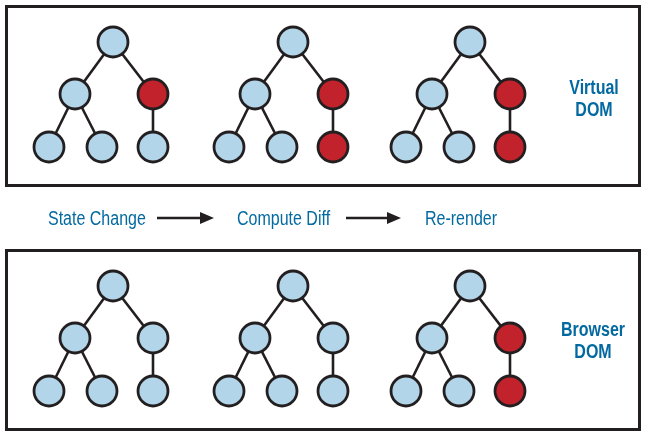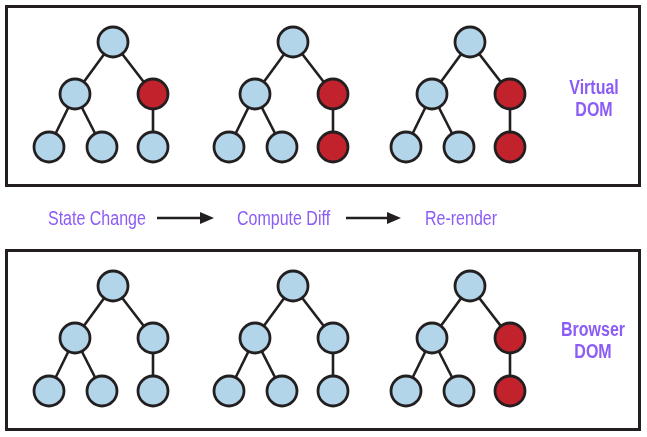--- a/index.html
+++ b/index.html
@@ -2,21 +2,21 @@
 <html><head>
 <meta charset="utf-8">
 <style>
   html, body { margin: 0; padding: 0; background: #ffffff; }
   .stage {
     position: relative;
     width: 647px;
     height: 437px;
     background: #ffffff;
     font-family: "Liberation Sans", sans-serif;
-    color: #8b5cf6;
+    color: #0369a1;
     overflow: hidden;
   }
   .panel {
     position: absolute;
     left: 5px;
     width: 630px;
     height: 176px;
     border: 3px solid #231f20;
     background: #ffffff;
     box-sizing: content-box;

